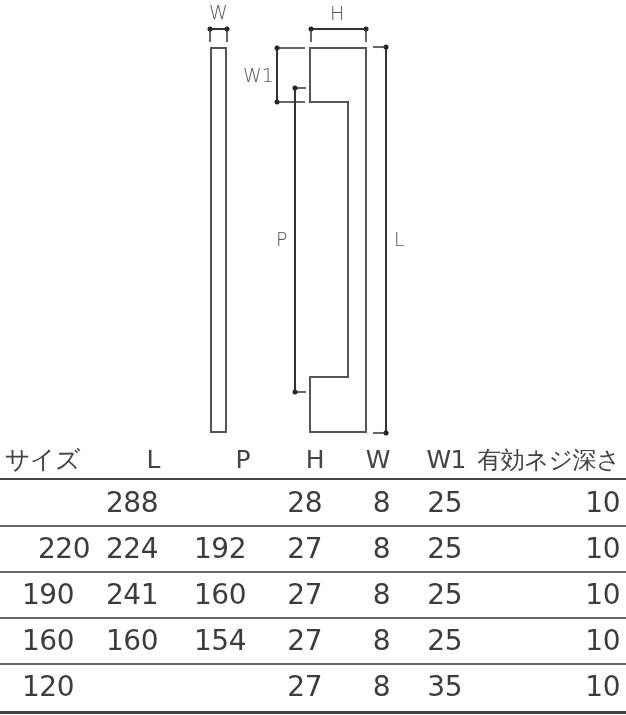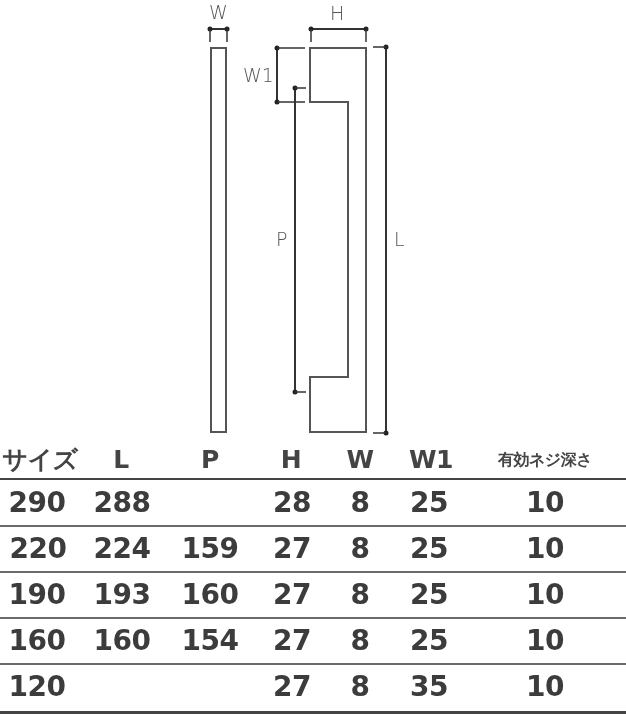--- a/index.html
+++ b/index.html
@@ -2,24 +2,24 @@
 <html><head>
 <meta charset="utf-8">
 <style>
   html, body { margin:0; padding:0; background:#ffffff; }
   body { width:626px; height:715px; position:relative; overflow:hidden;
          font-family:"DejaVu Sans", "Liberation Sans", sans-serif; color:#3a3a3a; }
   #diagram { position:absolute; left:0; top:0; width:626px; height:440px; }
   .lbl { font-family:"DejaVu Sans", sans-serif; font-size:19px; fill:#555555; font-weight:300; }
   #spec-table { position:absolute; left:0; top:438px; width:626px; }
   .row { position:absolute; left:0; width:626px; height:44px; }
-  .cell { position:absolute; top:0; height:44px; line-height:44px; text-align:center;
-          font-size:28px; color:#3c3c3c; font-weight:700; letter-spacing:-0.5px; }
+  .cell { position:absolute; top:0; height:44px; line-height:44px; text-align:right;
+          font-size:28px; color:#3c3c3c; font-weight:400; letter-spacing:-0.5px; }
   .hdr .cell { font-size:25px; color:#444; }
-  .hdr .cell.jp { font-size:16px; }
+  .hdr .cell.jp { font-size:24px; }
   .hline { position:absolute; left:0; width:626px; height:2px; background:#444; }
   .hline.light { background:#6a6a6a; height:2px; }
 </style>
 </head>
 <body>
 
 <svg id="diagram" width="626" height="440" viewBox="0 0 626 440">
 
   <g>
     <text class="lbl" x="209" y="19">W</text>
@@ -71,43 +71,42 @@
     <div class="cell" style="left:82px;width:78px;">L</div>
     <div class="cell" style="left:170px;width:80px;">P</div>
     <div class="cell" style="left:258px;width:66px;">H</div>
     <div class="cell" style="left:330px;width:60px;">W</div>
     <div class="cell" style="left:396px;width:70px;">W1</div>
     <div class="cell jp" style="left:470px;width:150px;">有効ネジ深さ</div>
   </div>
   <div class="hline" style="top:40px;"></div>
 
   <div class="row" style="top:43px;">
-    <div class="cell" style="left:0;width:74px;">290</div>
     <div class="cell" style="left:86px;width:72px;">288</div>
     <div class="cell" style="left:262px;width:60px;">28</div>
     <div class="cell" style="left:330px;width:60px;">8</div>
     <div class="cell" style="left:396px;width:66px;">25</div>
     <div class="cell" style="left:470px;width:150px;">10</div>
   </div>
   <div class="hline light" style="top:87px;"></div>
 
   <div class="row" style="top:89px;">
-    <div class="cell" style="left:1px;width:74px;">220</div>
+    <div class="cell" style="left:16px;width:74px;">220</div>
     <div class="cell" style="left:86px;width:72px;">224</div>
-    <div class="cell" style="left:174px;width:72px;">159</div>
+    <div class="cell" style="left:174px;width:72px;">192</div>
     <div class="cell" style="left:262px;width:60px;">27</div>
     <div class="cell" style="left:330px;width:60px;">8</div>
     <div class="cell" style="left:396px;width:66px;">25</div>
     <div class="cell" style="left:470px;width:150px;">10</div>
   </div>
   <div class="hline light" style="top:133px;"></div>
 
   <div class="row" style="top:135px;">
     <div class="cell" style="left:0;width:74px;">190</div>
-    <div class="cell" style="left:86px;width:72px;">193</div>
+    <div class="cell" style="left:86px;width:72px;">241</div>
     <div class="cell" style="left:174px;width:72px;">160</div>
     <div class="cell" style="left:262px;width:60px;">27</div>
     <div class="cell" style="left:330px;width:60px;">8</div>
     <div class="cell" style="left:396px;width:66px;">25</div>
     <div class="cell" style="left:470px;width:150px;">10</div>
   </div>
   <div class="hline light" style="top:179px;"></div>
 
   <div class="row" style="top:181px;">
     <div class="cell" style="left:0;width:74px;">160</div>

